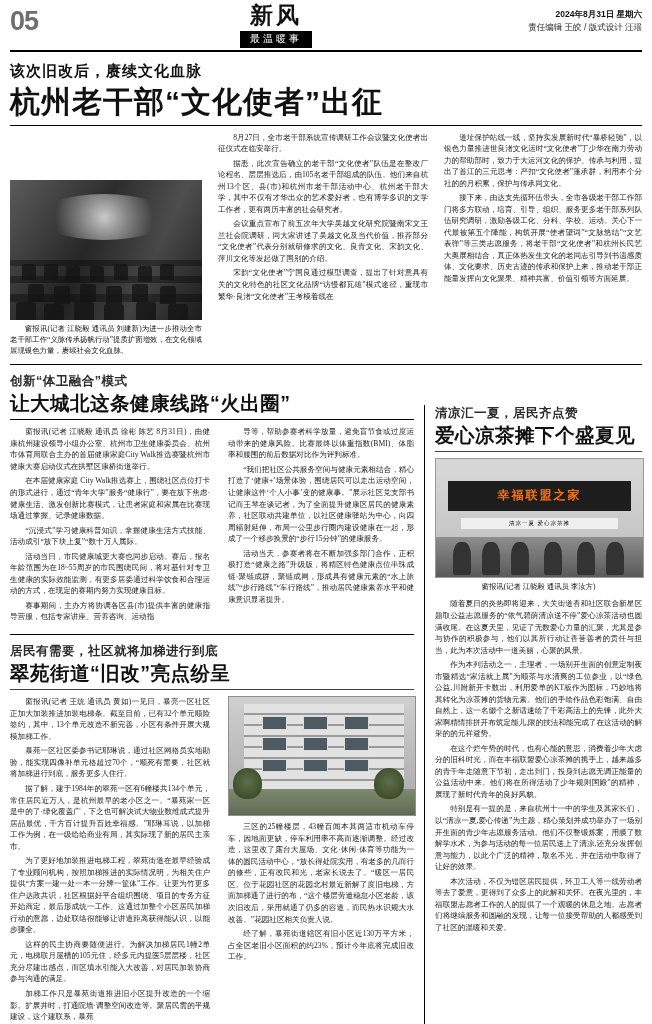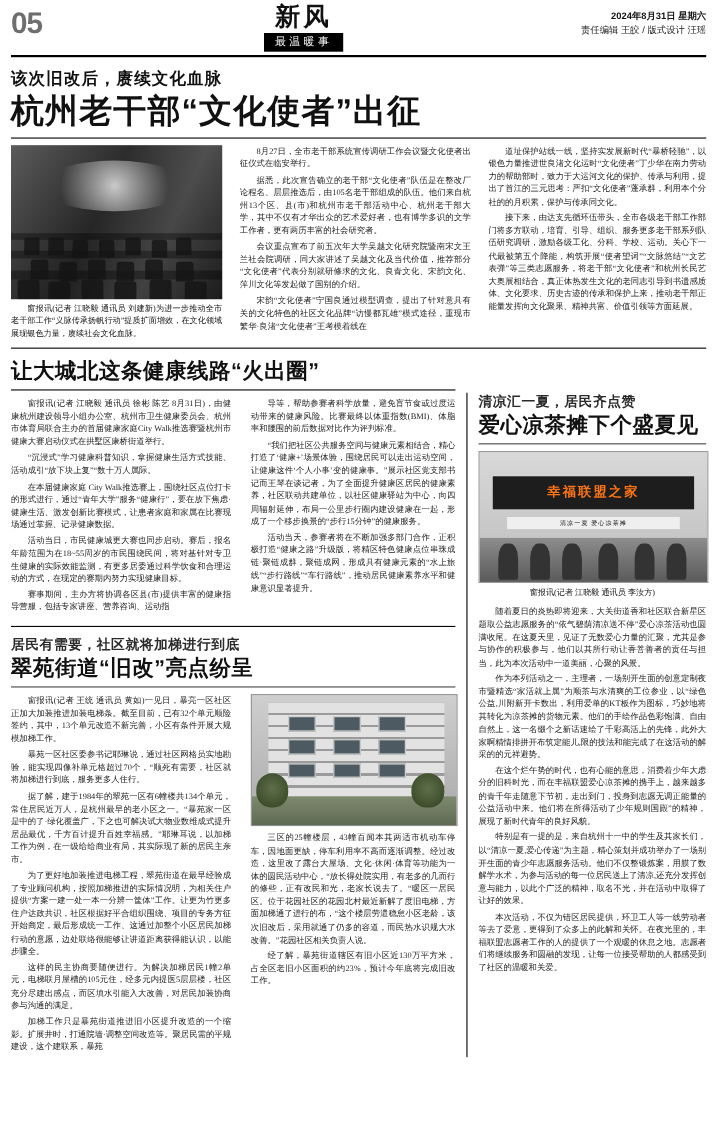--- a/index.html
+++ b/index.html
@@ -275,21 +275,21 @@
     </div>
   </div>
 
   <div class="lead-block">
     <div class="lead-shoulder">该次旧改后，赓续文化血脉</div>
     <div class="lead-main">杭州老干部“文化使者”出征</div>
     <div class="rule-thick"></div>
 
     <div class="flexrow" style="margin-top:6px;">
 
-      <div style="width:200px; padding-right:8px; box-sizing:border-box;">
+      <div style="width:200px; padding-right:8px; box-sizing:border-box;margin-top:48px;">
         <div class="photo dark" style="width:192px;height:140px;">
           <div class="halo" style="left:28px;top:14px;width:132px;height:46px;"></div>
           <div class="rowline" style="top:80px;height:6px;"></div>
           <div class="rowline" style="top:96px;height:7px;"></div>
           <div class="rowline" style="top:114px;height:8px;"></div>
           <div class="seat" style="left:12px;top:84px;width:14px;height:16px;"></div>
           <div class="seat" style="left:34px;top:84px;width:14px;height:16px;"></div>
           <div class="seat" style="left:56px;top:86px;width:14px;height:16px;"></div>
           <div class="seat" style="left:80px;top:86px;width:14px;height:16px;"></div>
           <div class="seat" style="left:104px;top:84px;width:14px;height:16px;"></div>
@@ -325,27 +325,28 @@
     </div>
   </div>
 
   <div style="border-top:1px solid #000; margin-top:8px;"></div>
 
   <div class="flexrow" style="margin-top:8px;">
 
     <div style="width:414px; padding-right:10px; box-sizing:border-box;">
 
       <div>
+        <div class="sec-shoulder">创新“体卫融合”模式</div>
         <div class="sec-title">让大城北这条健康线路“火出圈”</div>
         <div class="sec-rule"></div>
         <div class="flexrow">
           <div class="col-text" style="width:200px; padding-right:9px;">
             <p>窗报讯(记者 江晓毅 通讯员 徐彬 陈艺 8月31日)，由健康杭州建设领导小组办公室、杭州市卫生健康委员会、杭州市体育局联合主办的首届健康家庭City Walk推选赛暨杭州市健康大赛启动仪式在拱墅区康桥街道举行。</p>
+            <p>在本届健康家庭 City Walk推选赛上，围绕社区点位打卡的形式进行，通过“青年大学”服务“健康行”，要在放下焦虑·健康生活、激发创新比赛模式，让患者家庭和家属在比赛现场通过掌握、记录健康数据。</p>
             <p>“沉浸式”学习健康科普知识，拿握健康生活方式技能、活动成引“放下块上复”“数十万人属际。</p>
-            <p>在本届健康家庭 City Walk推选赛上，围绕社区点位打卡的形式进行，通过“青年大学”服务“健康行”，要在放下焦虑·健康生活、激发创新比赛模式，让患者家庭和家属在比赛现场通过掌握、记录健康数据。</p>
             <p>活动当日，市民健康城更大赛也同步启动。赛后，报名年龄范围为在18~55周岁的市民围绕民间，将对基针对专卫生健康的实际效能监测，有更多居委通过科学饮食和合理运动的方式，在现定的赛期内努力实现健康目标。</p>
             <p>赛事期间，主办方将协调各区县(市)提供丰富的健康指导营服，包括专家讲座、营养咨询、运动指</p>
           </div>
           <div class="col-text" style="flex:1; padding-left:9px;">
             <p>导等，帮助参赛者科学放量，避免盲节食或过度运动带来的健康风险。比赛最终以体重指数(BMI)、体脂率和腰围的前后数据对比作为评判标准。</p>
             <p>“我们把社区公共服务空间与健康元素相结合，精心打造了‘健康+’场景体验，围绕居民可以走出运动空间，让健康这件‘个人小事’变的健康事。”展示社区党支部书记而王琴在谈记者，为了全面提升健康区居民的健康素养，社区联动共建单位，以社区健康驿站为中心，向四周辐射延伸，布局一公里步行圈内建设健康在一起，形成了一个移步换景的“步行15分钟”的健康服务。</p>
             <p>活动当天，参赛者将在不断加强多部门合作，正积极打造“健康之路”升级版，将精区特色健康点位串珠成链·聚链成群，聚链成网，形成具有健康元素的“水上旅线”“步行路线”“车行路线”，推动居民健康素养水平和健康意识显著提升。</p>
           </div>
         </div>
       </div>

